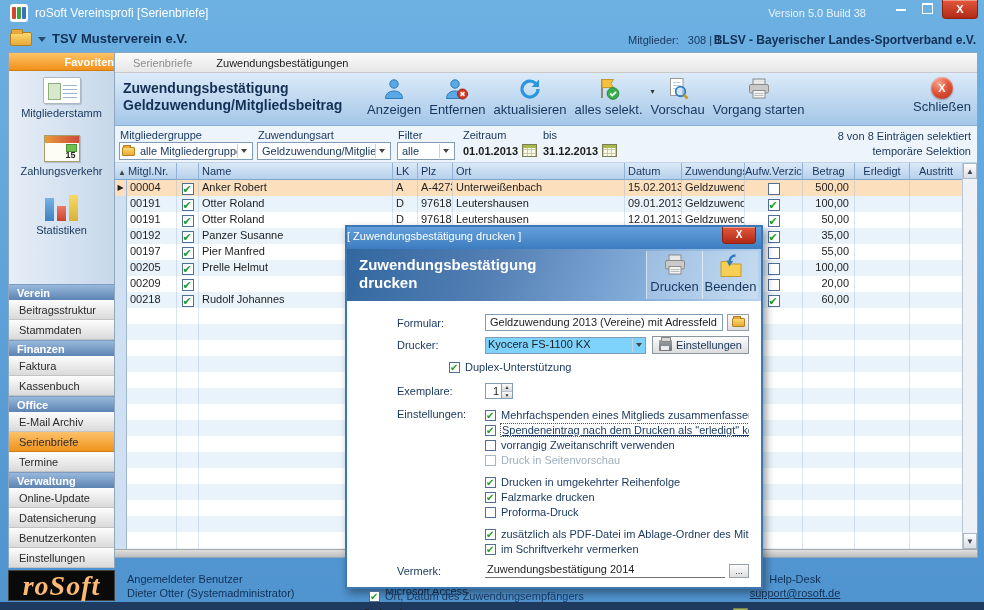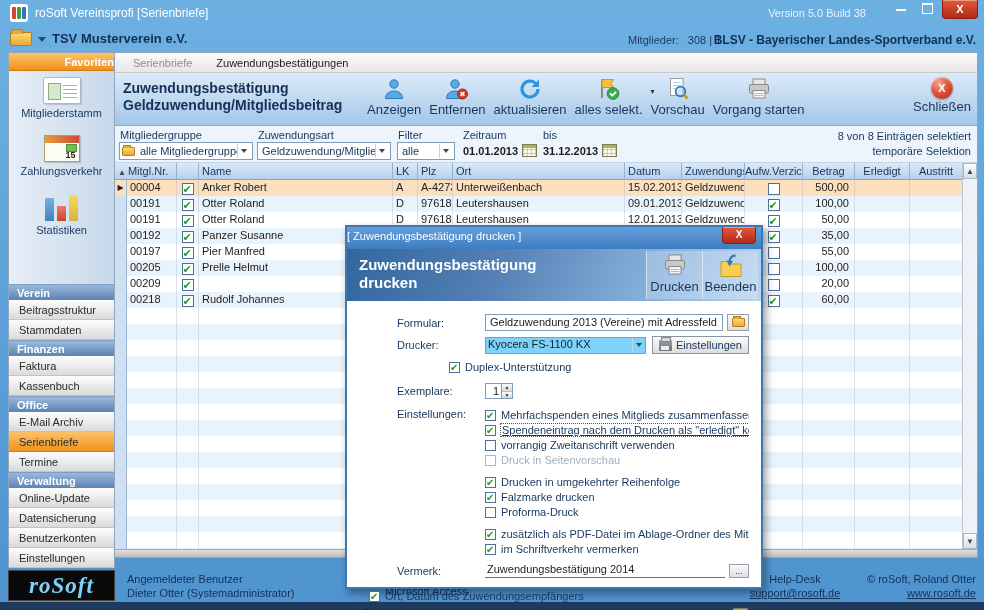--- a/index.html
+++ b/index.html
@@ -136,22 +136,22 @@
   .tc .cb{margin-top:1px;}
 
   .vscroll{position:absolute;right:0;top:0;width:15px;bottom:8px;background:#eef2f7;border-left:1px solid #b9c6d4;}
   .sarrow{position:absolute;left:0;right:0;height:16px;background:linear-gradient(#fdfdfd,#d8dee6);
     border:1px solid #a8b8c8;font-size:8px;color:#445;text-align:center;line-height:15px;}
   .sarrow.up{top:0;}.sarrow.down{bottom:0;}
   .hstrip{position:absolute;left:0;right:0;bottom:0;height:8px;background:linear-gradient(#e0e0e0,#bdbdbd);border-top:1px solid #a8a8a8;}
 
   
   .logo{position:absolute;left:8px;top:570px;width:107px;height:31px;background:#0a0a0a;border:1px solid #444;
-    color:#7dd3fc;text-align:center;line-height:29px;font-family:"Liberation Serif","DejaVu Serif",serif;
-    font-style:italic;font-weight:bold;font-size:23px;letter-spacing:1px;}
+    color:#fdba74;text-align:center;line-height:29px;font-family:"Liberation Serif","DejaVu Serif",serif;
+    font-style:italic;font-weight:bold;font-size:28px;letter-spacing:1px;}
   .status-user{position:absolute;left:127px;top:572px;color:#123055;line-height:14px;}
   .status-platform{position:absolute;left:385px;top:585px;color:#123055;}
   .status-help{position:absolute;left:735px;top:572px;width:120px;text-align:center;color:#123055;line-height:14px;}
   .status-copy{position:absolute;right:8px;top:572px;text-align:right;color:#123055;line-height:14px;}
   .ulink{text-decoration:underline;cursor:pointer;}
   .bottomstrip{position:absolute;left:0;right:0;bottom:0;height:8px;background:#1e3a5f;}
 
   
   .dialog{position:absolute;left:345px;top:225px;width:418px;height:364px;z-index:20;
     border:2px solid #3c78b4;box-shadow:3px 4px 8px rgba(0,0,0,.4);background:#fff;}
@@ -769,24 +769,20 @@
   <div class="logo">roSoft</div>
   <div class="status-user">
     <div>Angemeldeter Benutzer</div>
     <div>Dieter Otter (Systemadministrator)</div>
   </div>
   <div class="status-platform">Microsoft Access</div>
   <div class="status-help">
     <div>Help-Desk</div>
     <div class="ulink">support@rosoft.de</div>
   </div>
-  <div class="status-copy">
-    <div>© roSoft, Roland Otter</div>
-    <div class="ulink">www.rosoft.de</div>
-  </div>
   <div class="bottomstrip"></div>
 
   <div class="dialog">
     <div class="dlg-titlebar">[ Zuwendungsbestätigung drucken ]</div>
     <div class="dlg-x">X</div>
     <div class="dlg-header">
       <div class="dlg-title">
         <div>Zuwendungsbestätigung</div>
         <div>drucken</div>
       </div>

